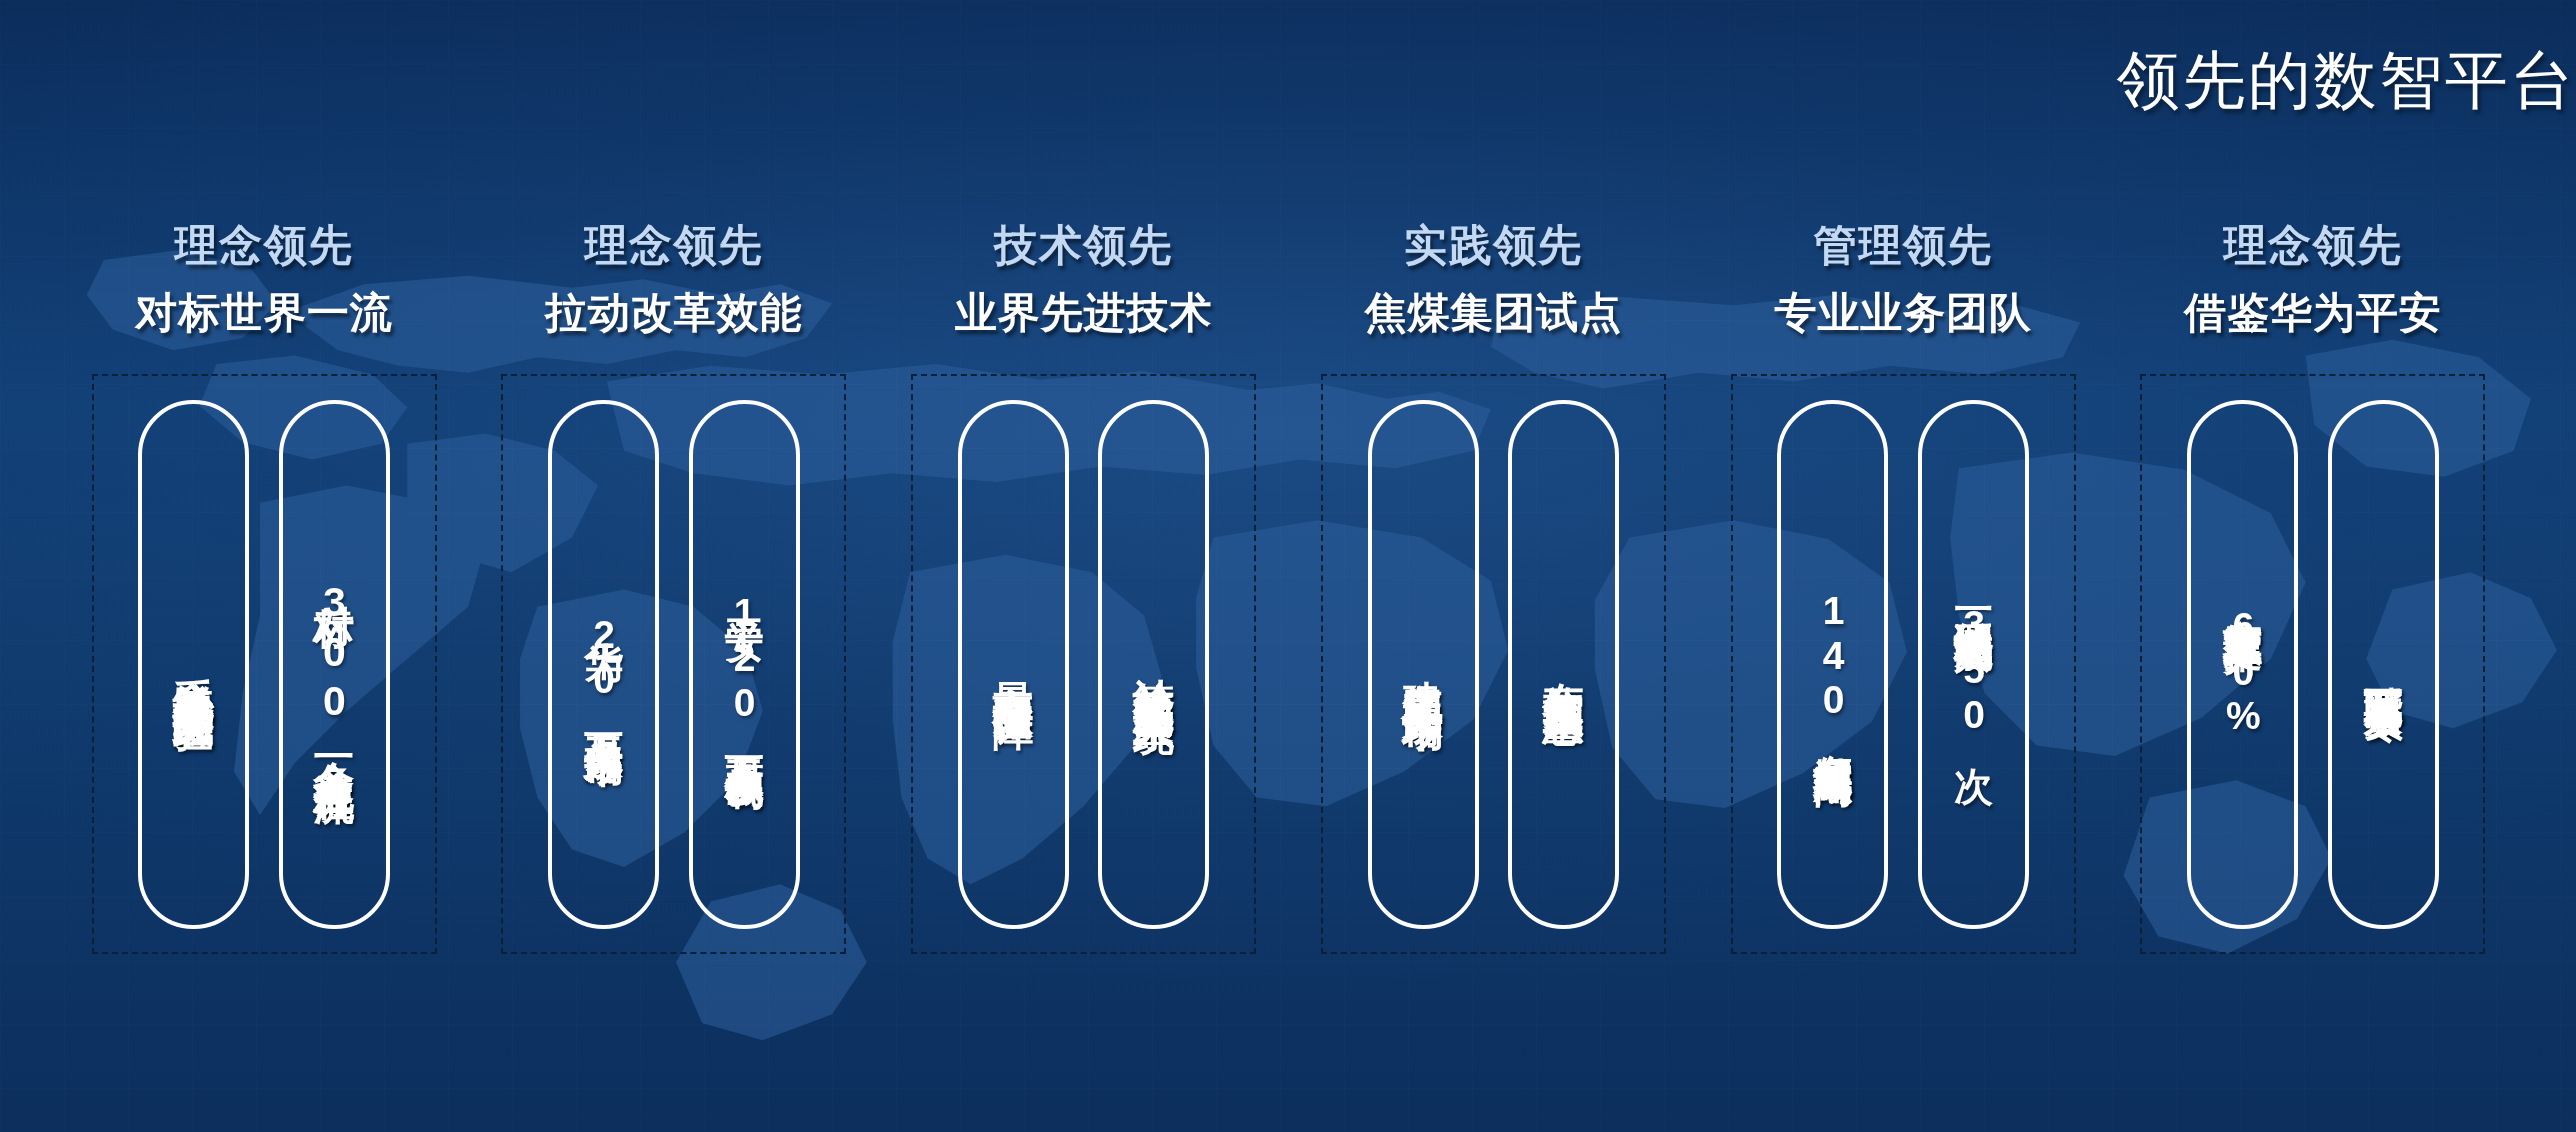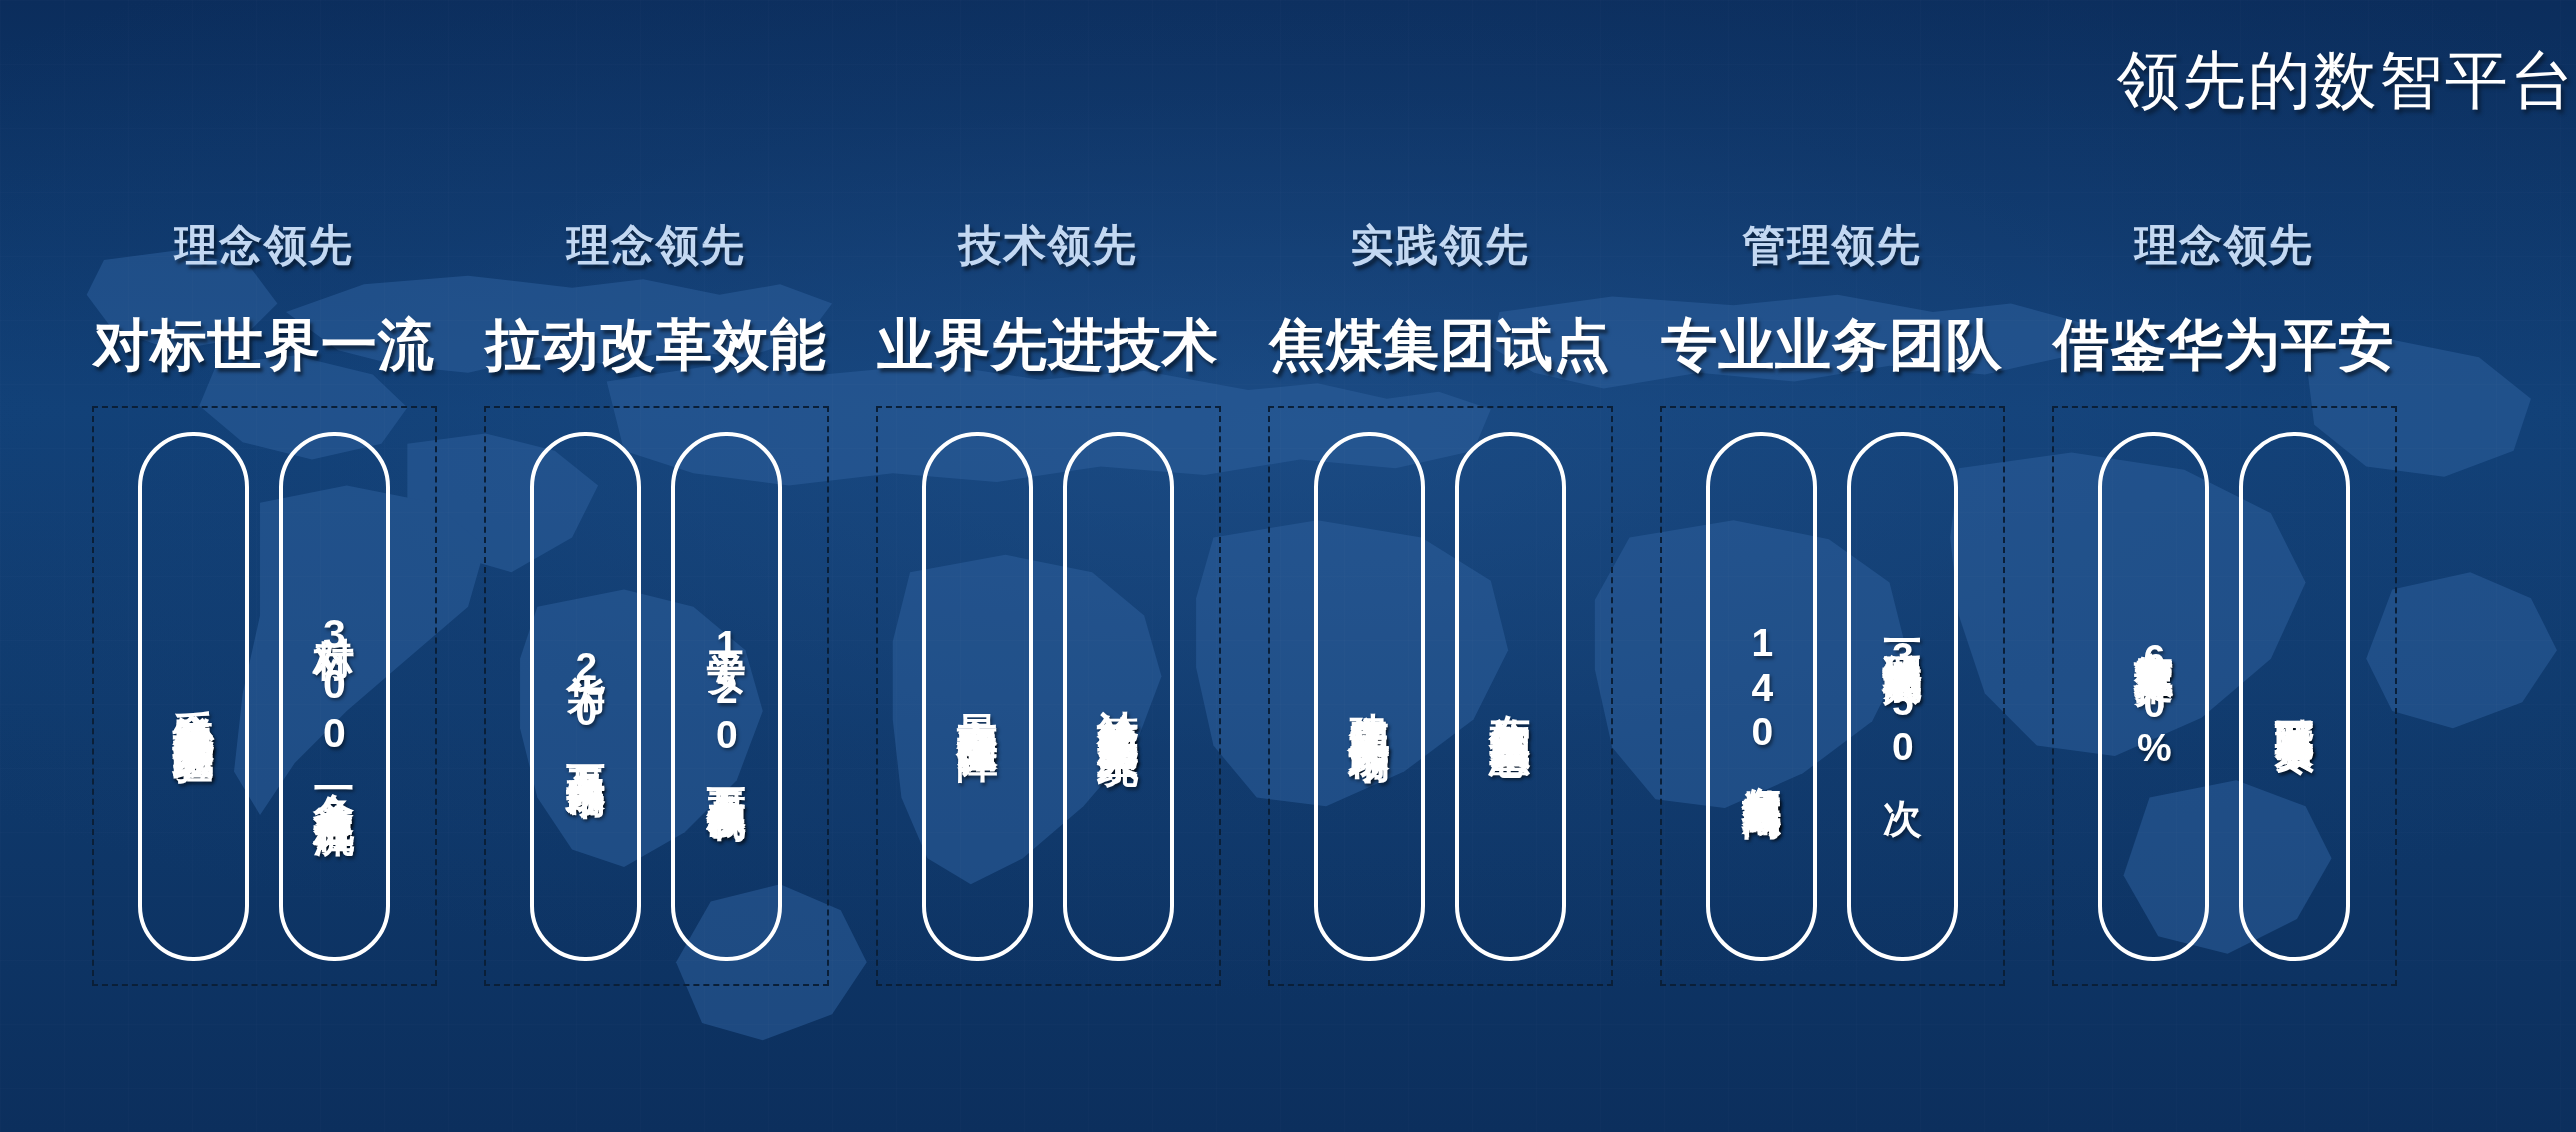--- a/index.html
+++ b/index.html
@@ -51,37 +51,38 @@
     text-shadow: 2.6px 3.5px 4.3px rgba(0,0,0,0.45);
     white-space: nowrap;
   }
 
   
   #columns {
     position: absolute;
     top: 218px; left: 68px;
     width: 2441px;
     display: flex;
+    justify-content: space-between;
   }
   .col { width: 392px; display: flex; flex-direction: column; align-items: center; }
 
   .col-head {
     color: #c3d8f2;
     font-size: 43px;
     font-weight: bold;
     letter-spacing: 1.7px;
     text-shadow: 2.6px 3.5px 3.5px rgba(0,0,0,0.50);
     white-space: nowrap;
     height: 55px;
     line-height: 55px;
   }
   .col-sub {
-    margin-top: 46px;
+    margin-top: 14px;
     color: #ffffff;
-    font-size: 56px;
+    font-size: 42px;
     font-weight: bold;
     letter-spacing: 0.9px;
     text-shadow: 2.6px 3.5px 3.5px rgba(0,0,0,0.50);
     white-space: nowrap;
     height: 52px;
     line-height: 52px;
   }
 
   
   .frame {

